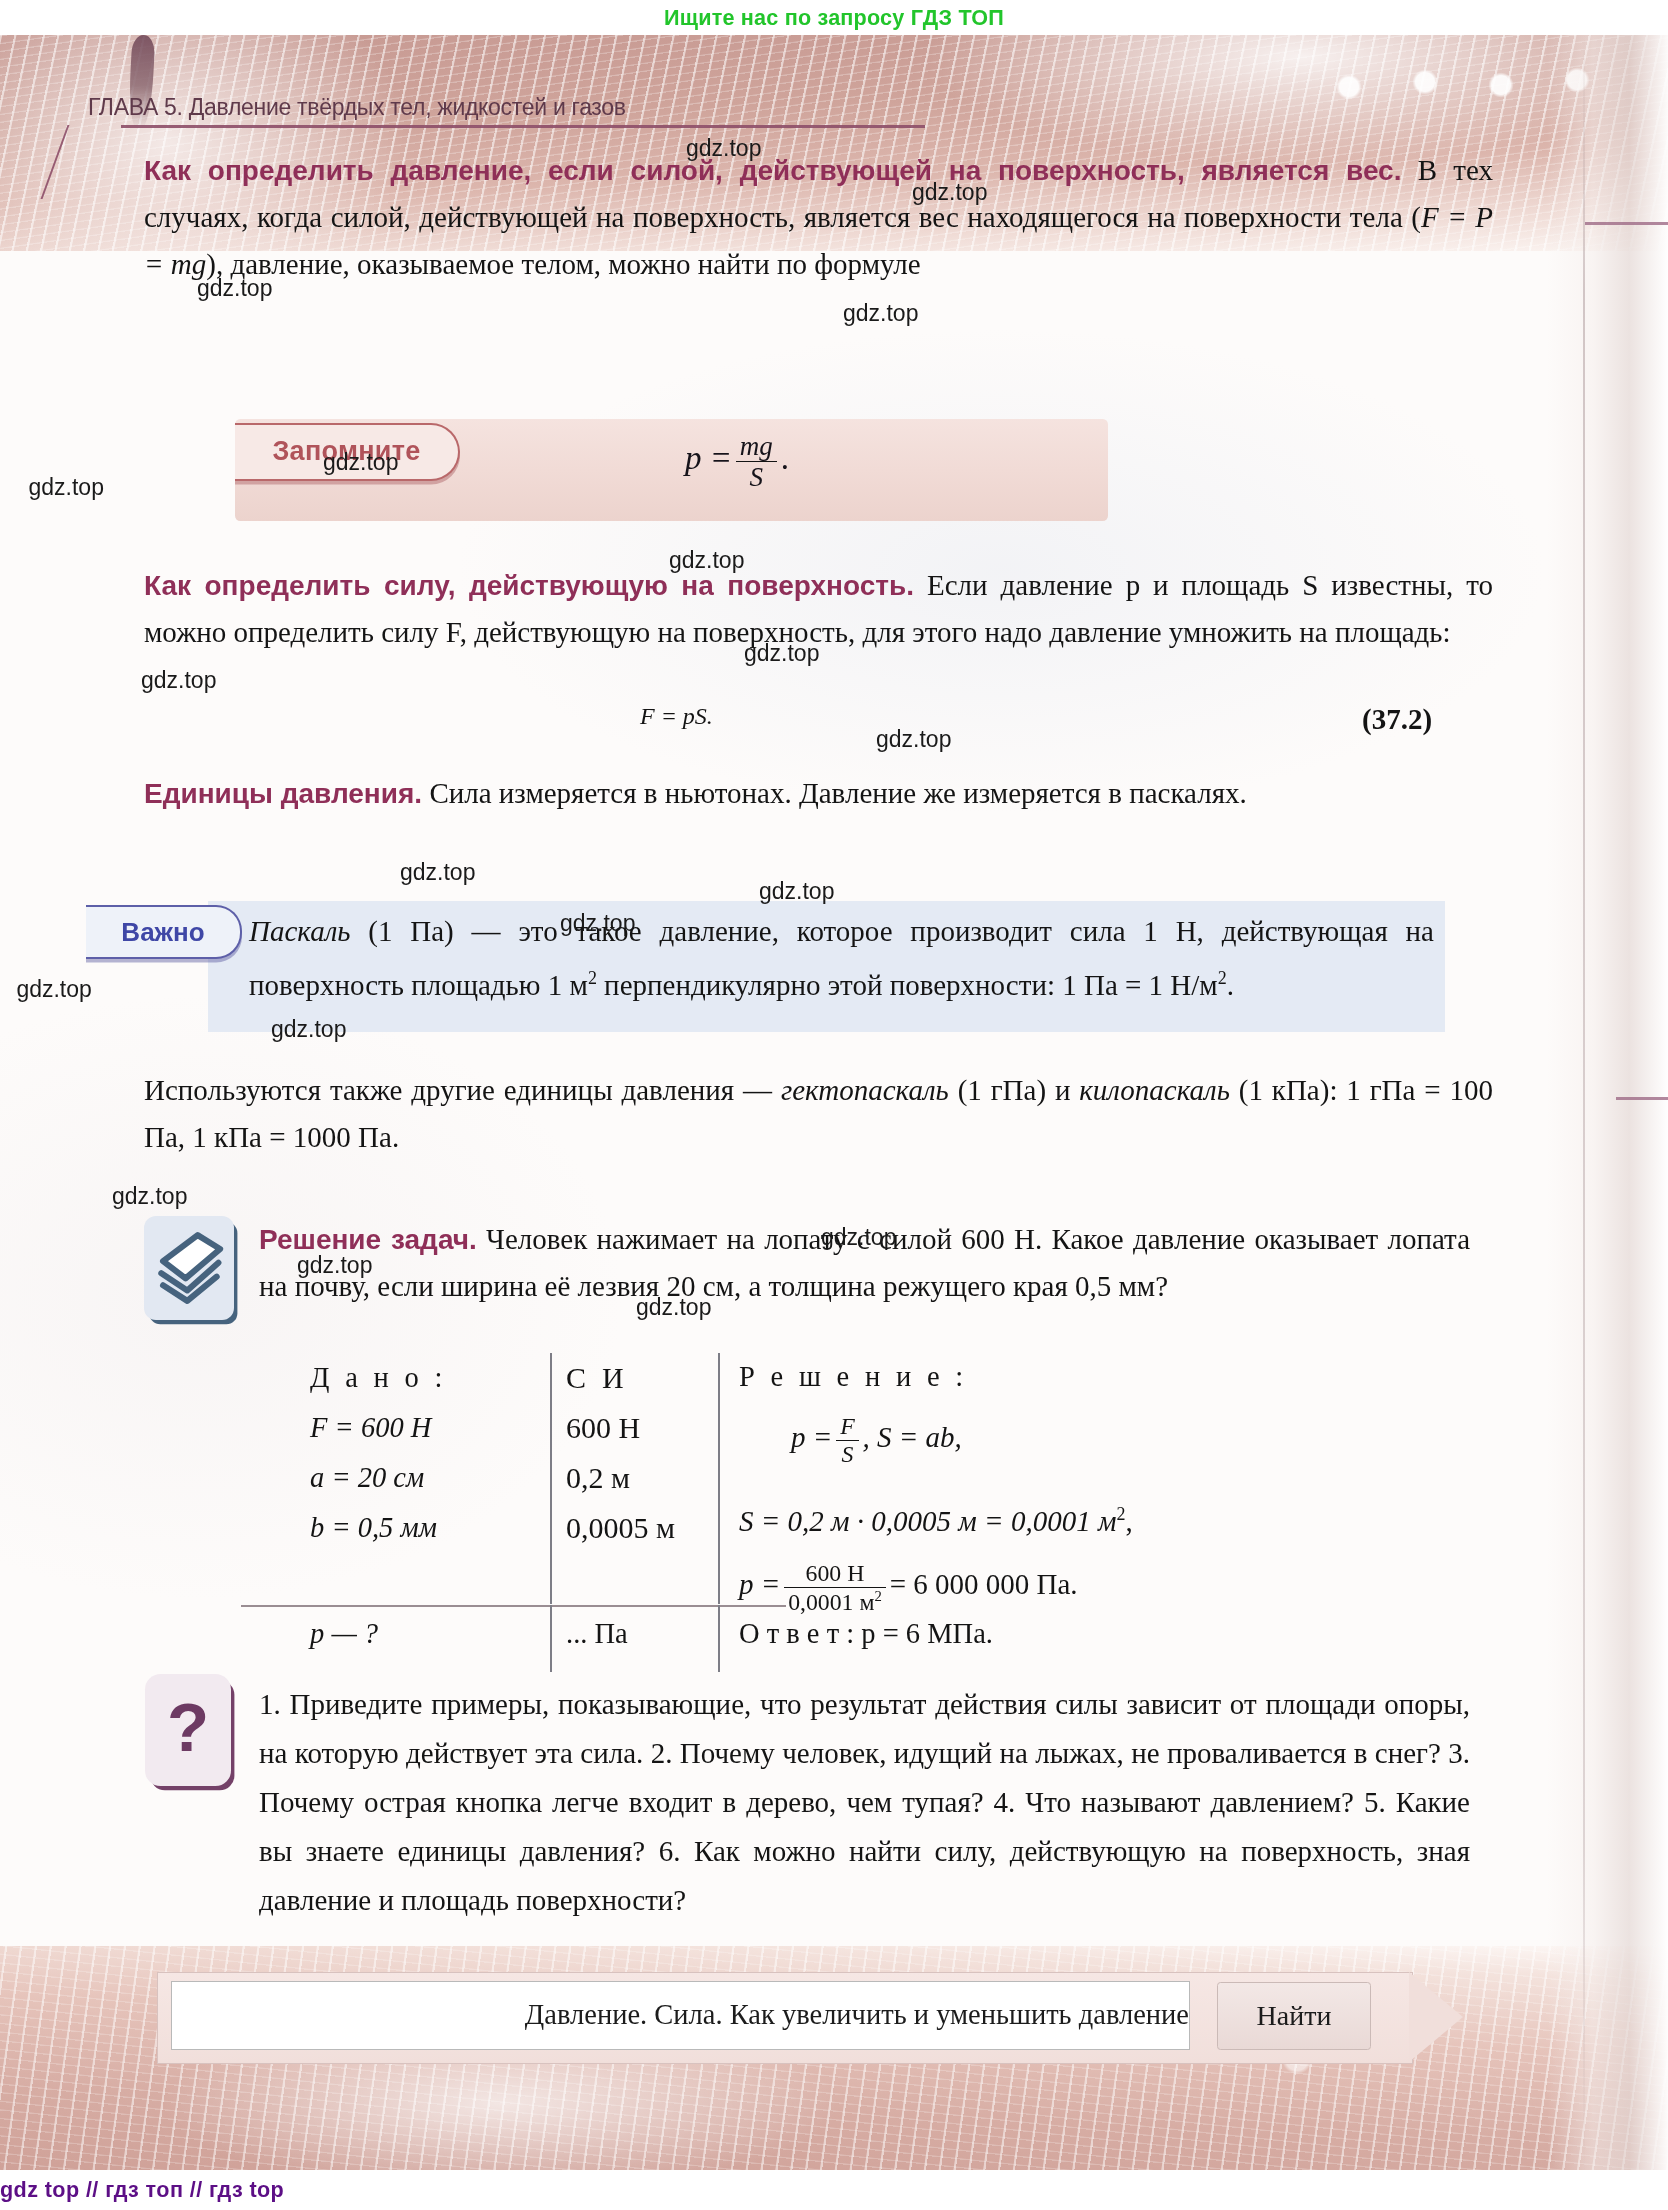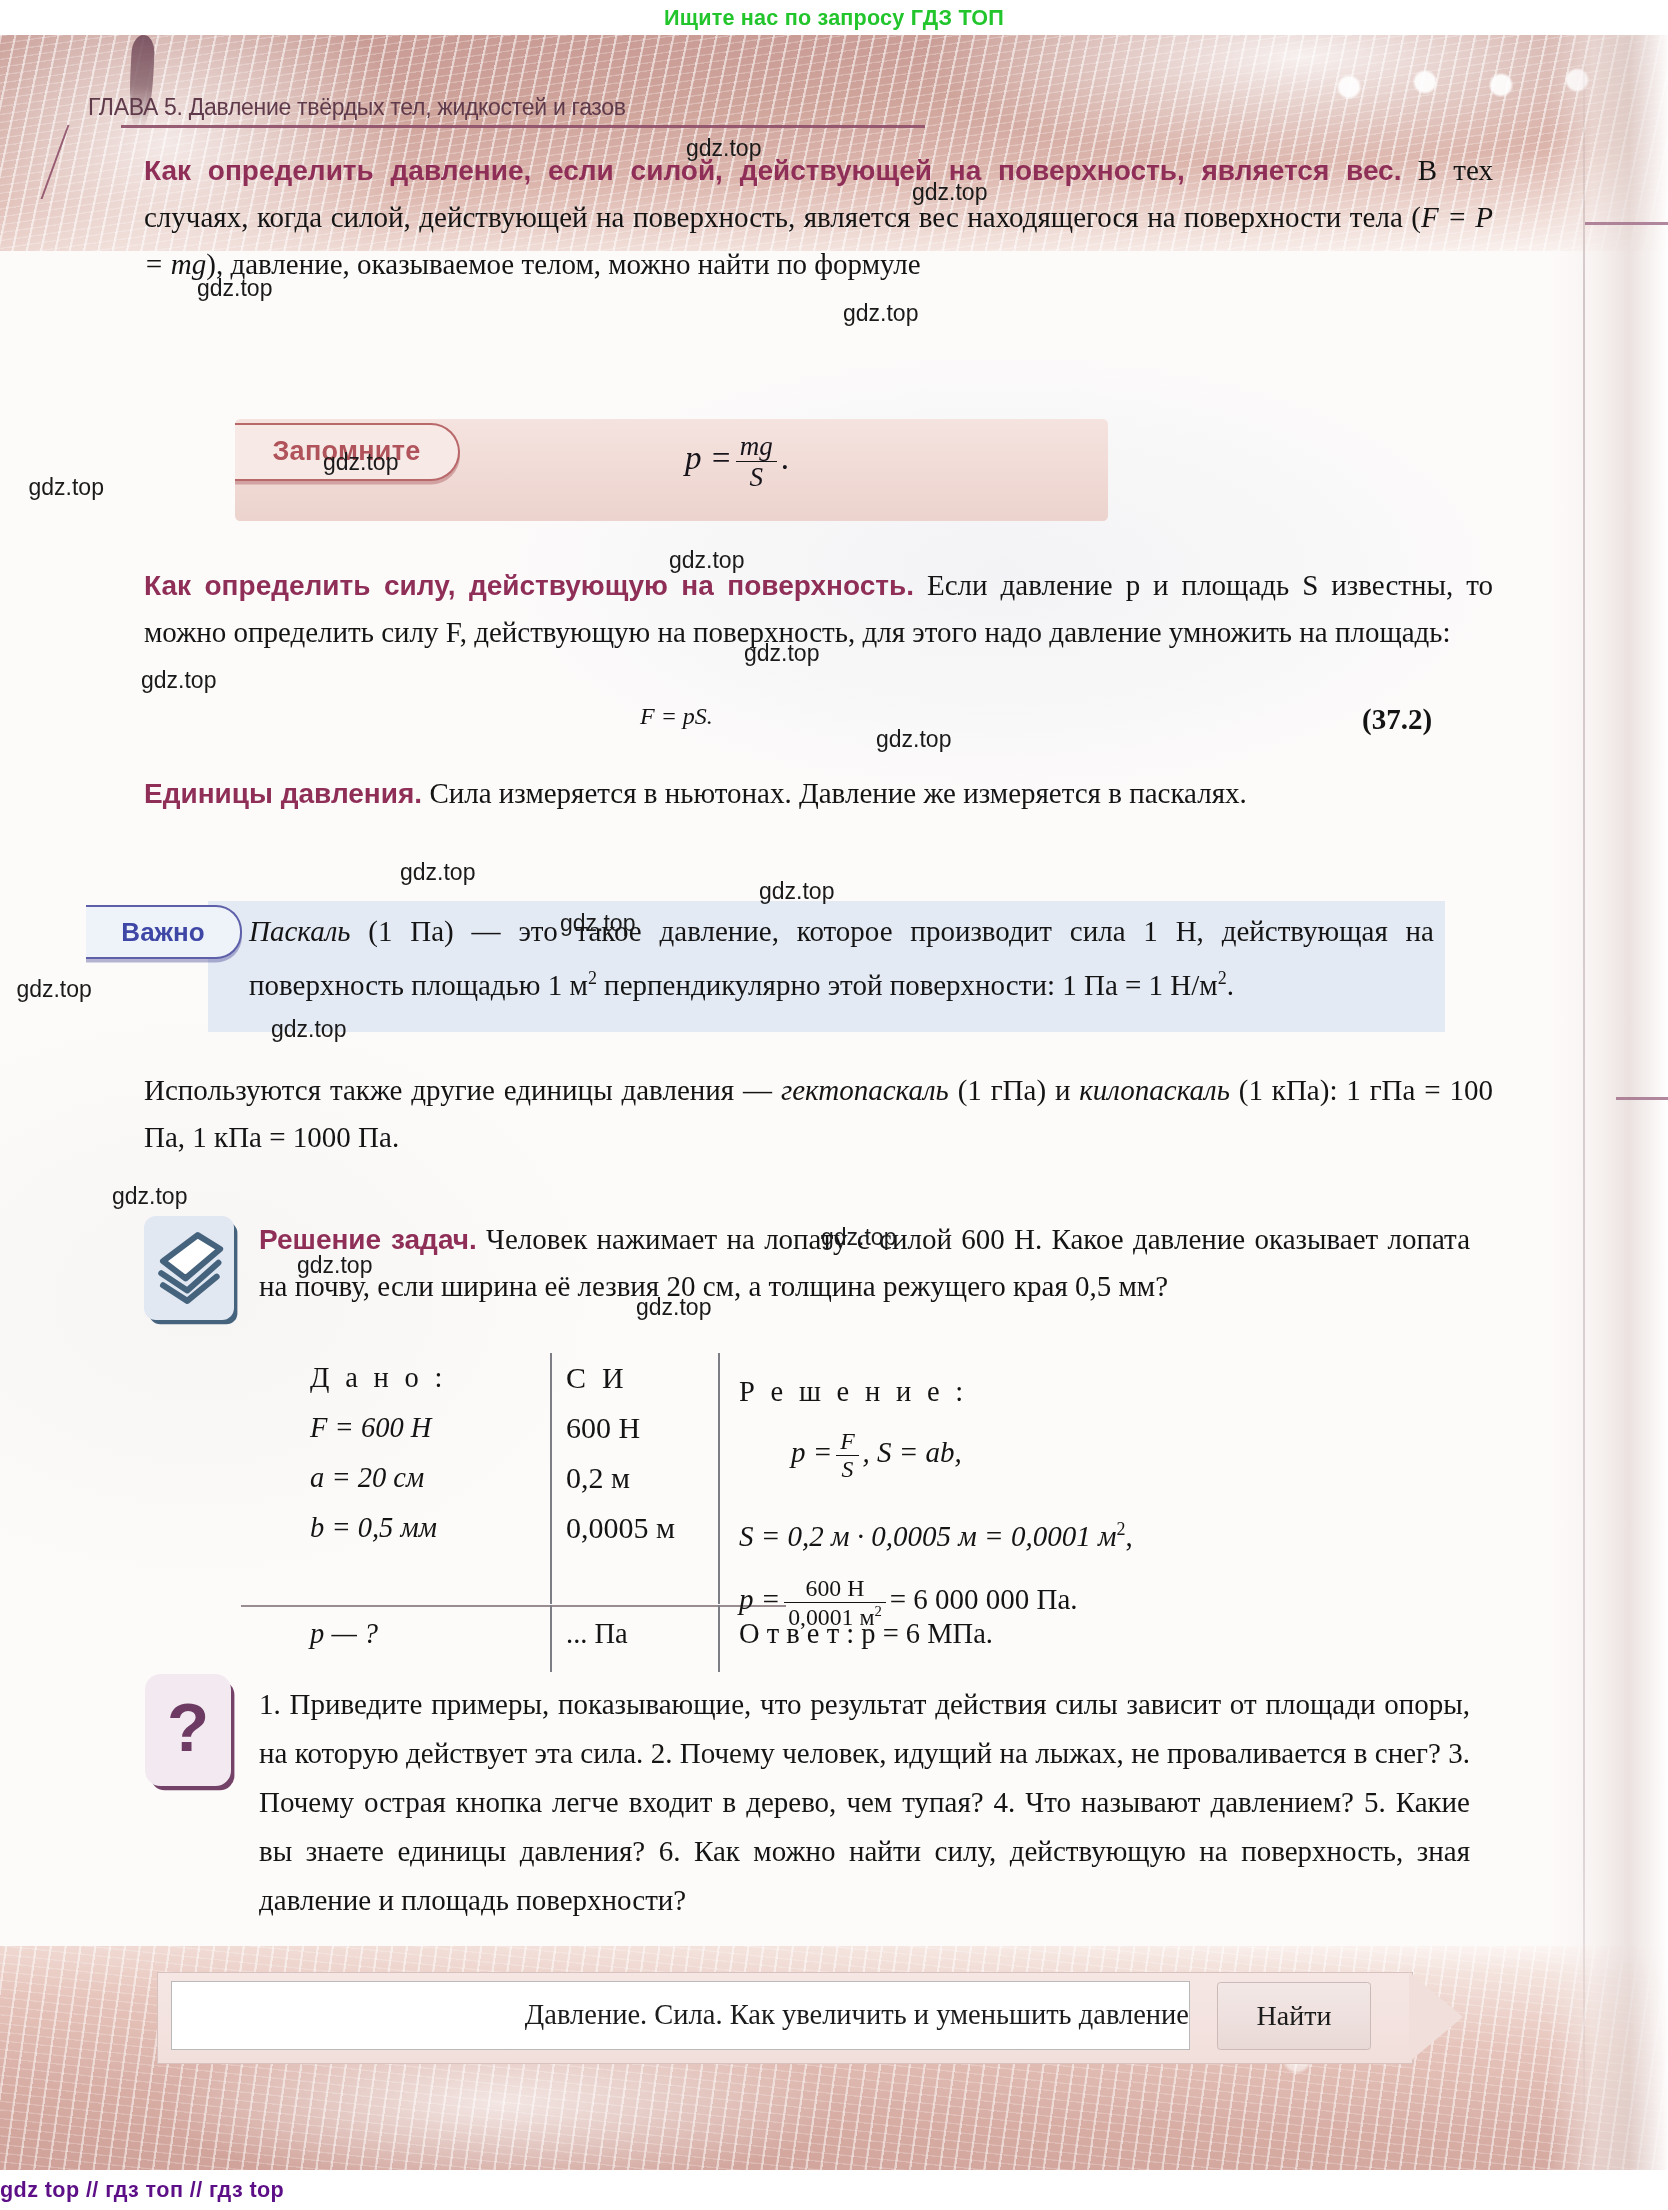--- a/index.html
+++ b/index.html
@@ -508,21 +508,21 @@
       </div>
 
       <div class="sol-col-si">
         <div class="sp">С И</div>
         <div>600 Н</div>
         <div>0,2 м</div>
         <div>0,0005 м</div>
       </div>
 
       <div class="sol-col-solve">
-        <div class="sp" style="margin-bottom:10.4px;margin-top:15px;">Р е ш е н и е :</div>
+        <div class="sp" style="margin-bottom:10.4px;">Р е ш е н и е :</div>
 
         <div style="line-height:1.1; margin:12px 0 22.5px 52px; font-size:29px;">
           <span class="it">p =</span><span class="frac"><span class="num">F</span><span class="den">S</span></span><span class="it">,  S = ab,</span>
         </div>
 
         <div style="font-size:29px; margin-bottom:10.4px;">
           <span class="it">S = 0,2 м · 0,0005 м = 0,0001 м</span><sup class="sm">2</sup><span>,</span>
         </div>
 
         <div style="line-height:1.1; font-size:29px; margin-top:15.6px;">

